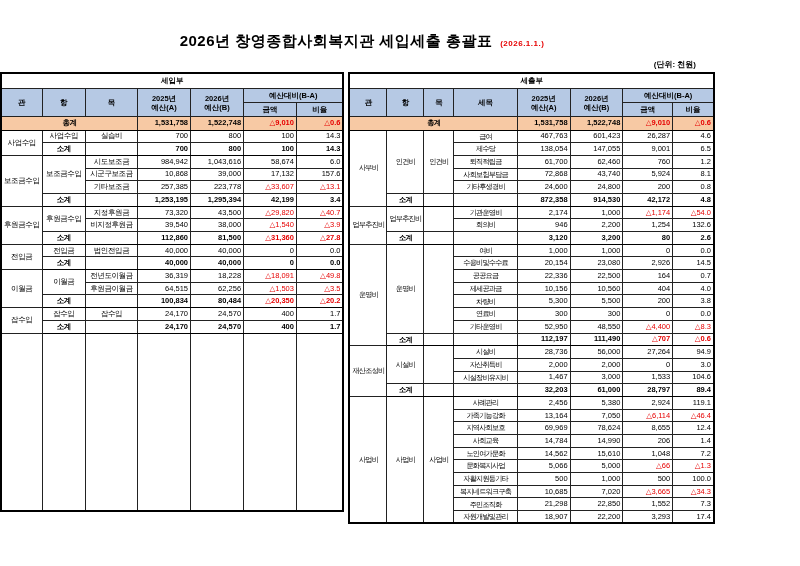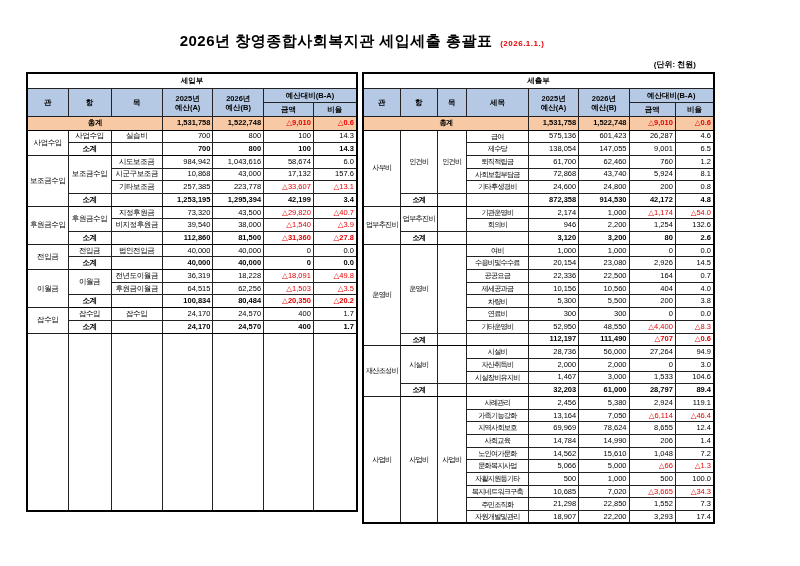--- a/index.html
+++ b/index.html
@@ -1,21 +1,21 @@
 <!DOCTYPE html>
 <html style="--header-bg: #b6c9e4; --total-bg: #f7c9a4; --neg: #e60000;"><head>
 <meta charset="utf-8">
 <style>
   html,body{margin:0;padding:0;background:#fff;}
   .page{position:relative;width:724px;height:566px;background:#fff;overflow:hidden;
         font-family:"Liberation Sans","DejaVu Sans",sans-serif;color:#000;}
   .title-wrap{margin-top:32px;text-align:center;font-weight:bold;font-size:15px;letter-spacing:0.5px;}
   .title-date{font-size:8px;color:var(--neg,#e60000);font-weight:bold;margin-left:3px;}
   .unit-note{text-align:right;padding-right:28px;font-size:8px;font-weight:bold;margin-top:8px;margin-bottom:2px;}
-  .tables{display:flex;gap:4px;padding:0 9px 0 26px;align-items:flex-start;}
+  .tables{display:flex;gap:4px;padding:0 9px 0 0;align-items:flex-start;}
   table.budget{border-collapse:collapse;table-layout:fixed;border:2px solid #000;}
   table.budget th,table.budget td{border:1px solid #222;padding:0 2px;font-size:7.5px;line-height:1.05;
         overflow:visible;white-space:nowrap;}
   th.tbl-title{background:#fff;font-size:11px;font-weight:bold;height:14px;border-bottom:1.5px solid #000;}
   thead th{background:var(--header-bg,#b6c9e4);font-weight:bold;text-align:center;height:13px;}
   thead .hl{line-height:1.2;}
   tbody tr{height:12.7px;}
   tbody td.label{text-align:center;letter-spacing:-0.4px;}
   tbody td.num{text-align:right;font-variant-numeric:tabular-nums;}
   tr.total-row{height:13.5px;margin-left:6px;}
@@ -105,21 +105,21 @@
             <td rowspan="3" class="label">보조금수입</td>
             <td class="label">시도보조금</td>
             <td class="num">984,942</td>
             <td class="num">1,043,616</td>
             <td class="num">58,674</td>
             <td class="num">6.0</td>
           </tr>
           <tr>
             <td class="label">시군구보조금</td>
             <td class="num">10,868</td>
-            <td class="num">43,000</td>
+            <td class="num">39,000</td>
             <td class="num">17,132</td>
             <td class="num">157.6</td>
           </tr>
           <tr>
             <td class="label">기타보조금</td>
             <td class="num">257,385</td>
             <td class="num">223,778</td>
             <td class="num neg">△33,607</td>
             <td class="num neg">△13.1</td>
           </tr>
@@ -266,21 +266,21 @@
             <td class="num">1,531,758</td>
             <td class="num">1,522,748</td>
             <td class="num neg">△9,010</td>
             <td class="num neg">△0.6</td>
           </tr>
           <tr>
             <td rowspan="6" class="label">사무비</td>
             <td rowspan="5" class="label">인건비</td>
             <td rowspan="5" class="label">인건비</td>
             <td class="label">급여</td>
-            <td class="num">575,136</td>
+            <td class="num">467,763</td>
             <td class="num">601,423</td>
             <td class="num">26,287</td>
             <td class="num">4.6</td>
           </tr>
           <tr>
             <td class="label">제수당</td>
             <td class="num">138,054</td>
             <td class="num">147,055</td>
             <td class="num">9,001</td>
             <td class="num">6.5</td>

